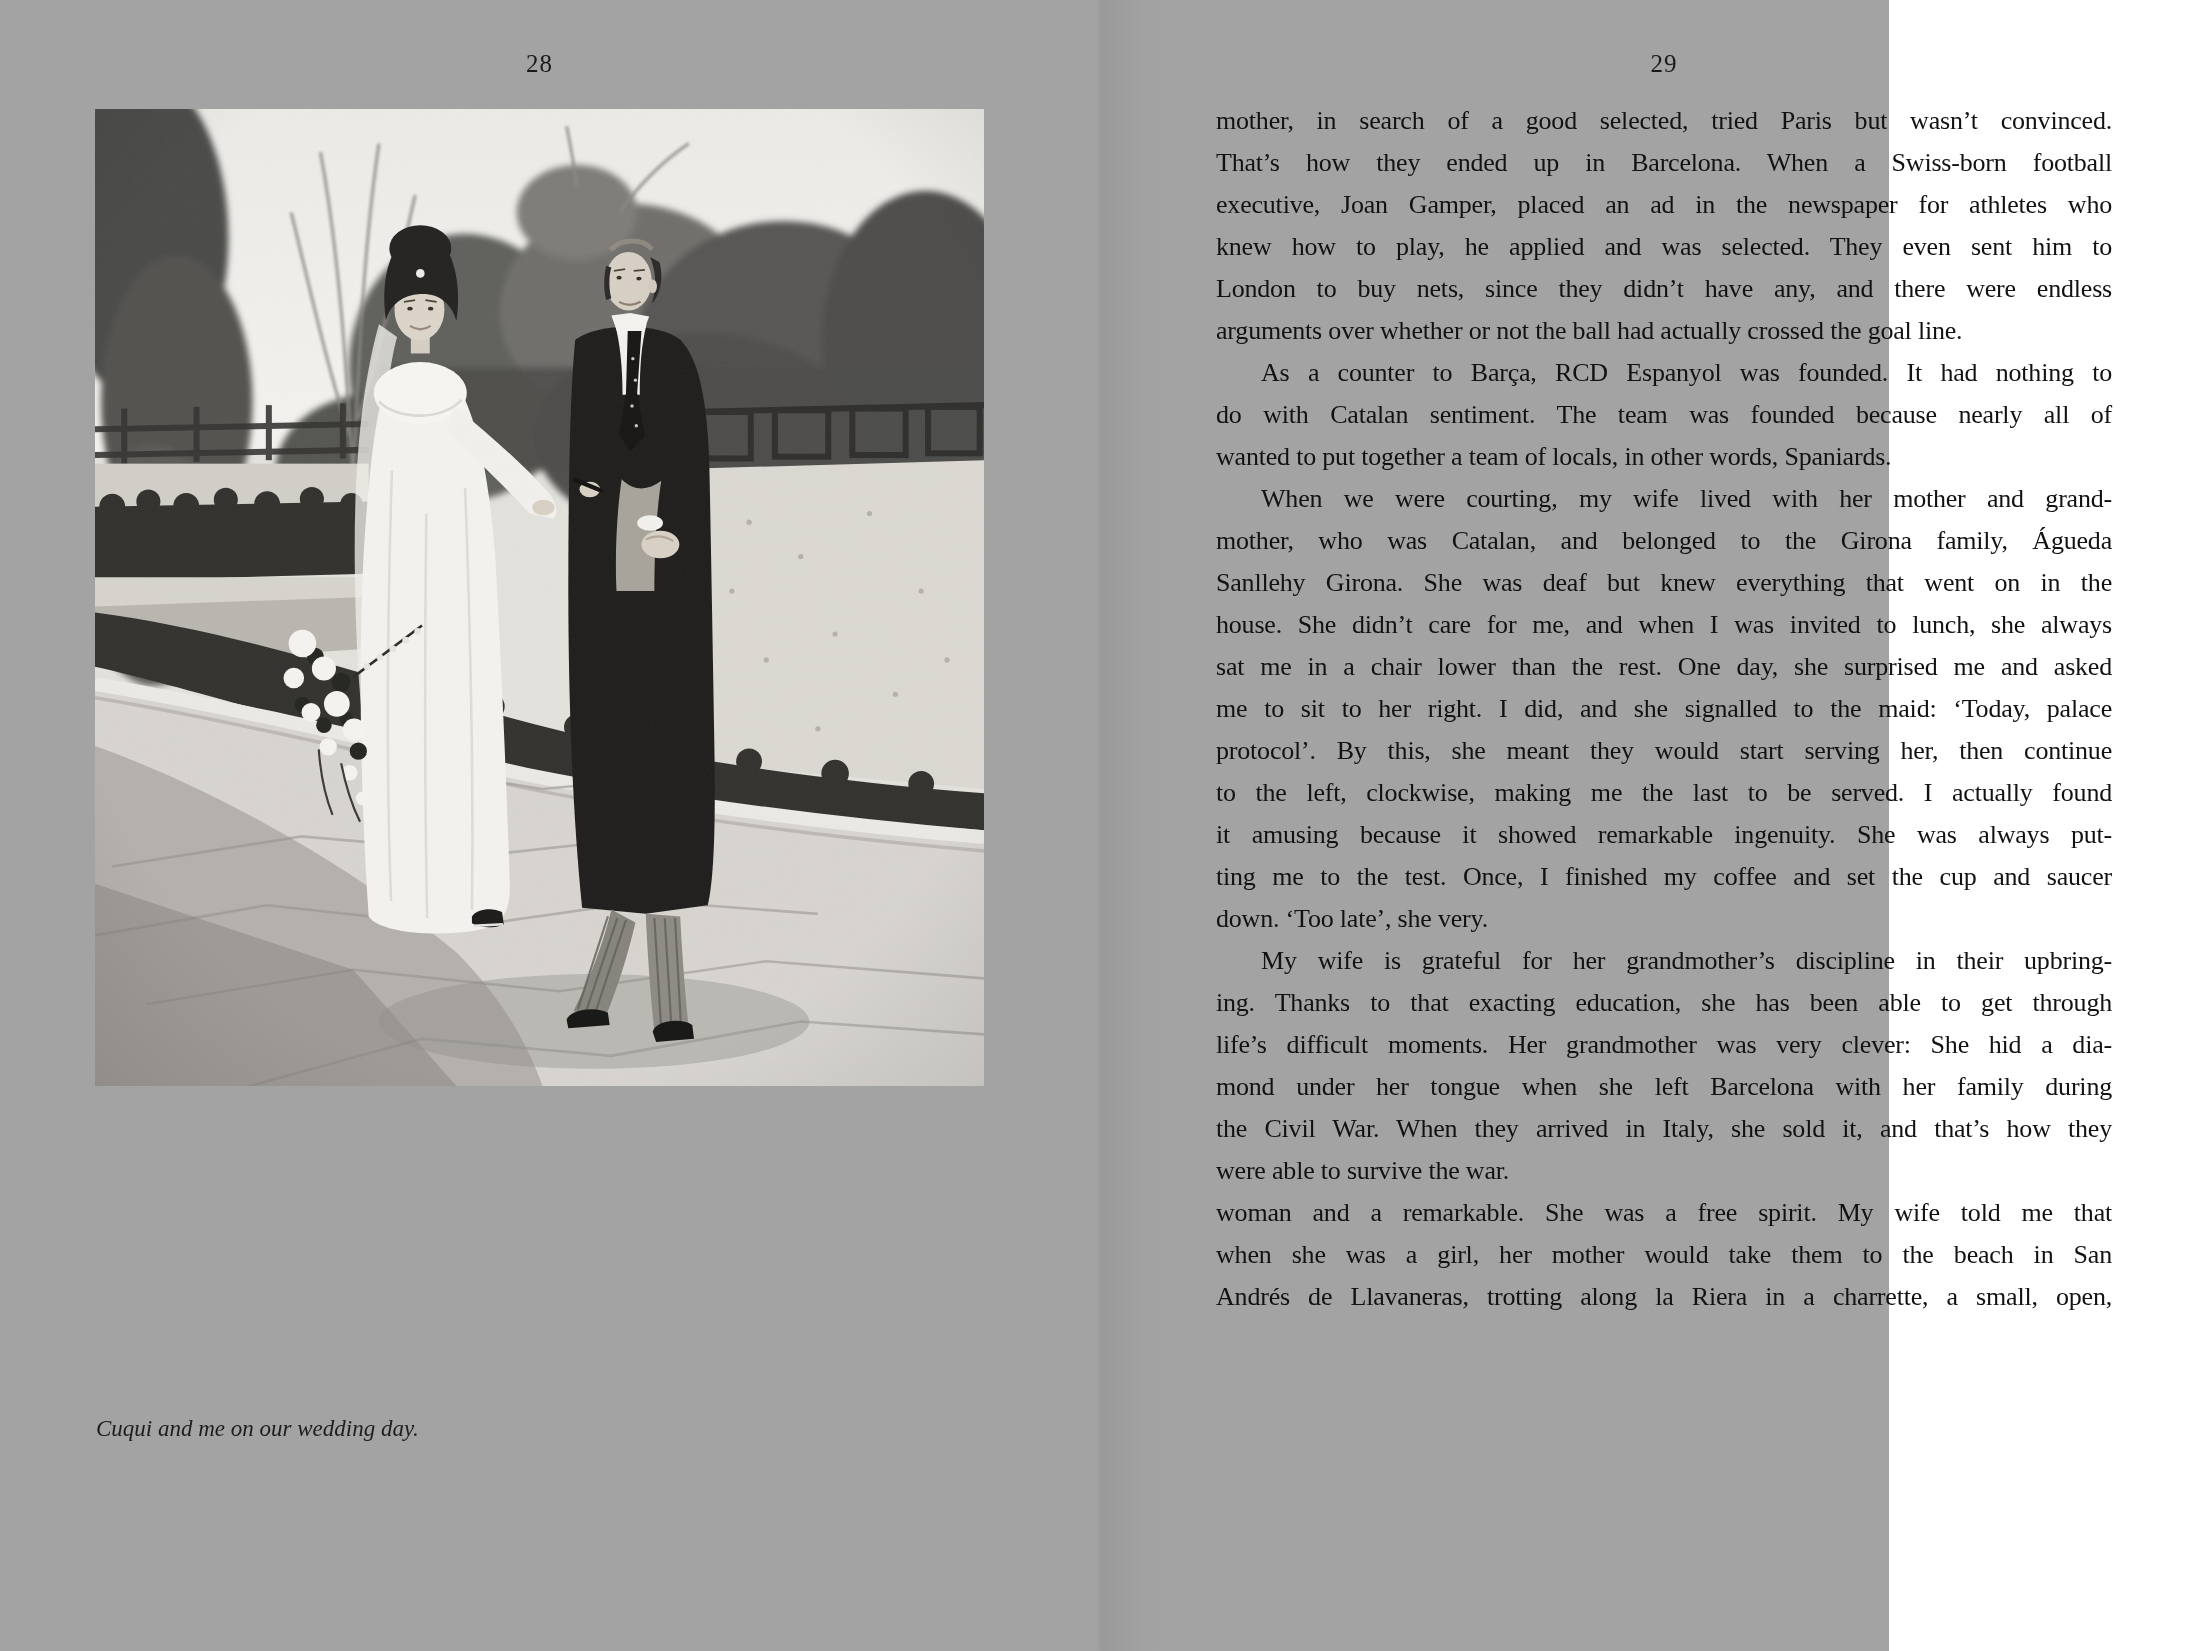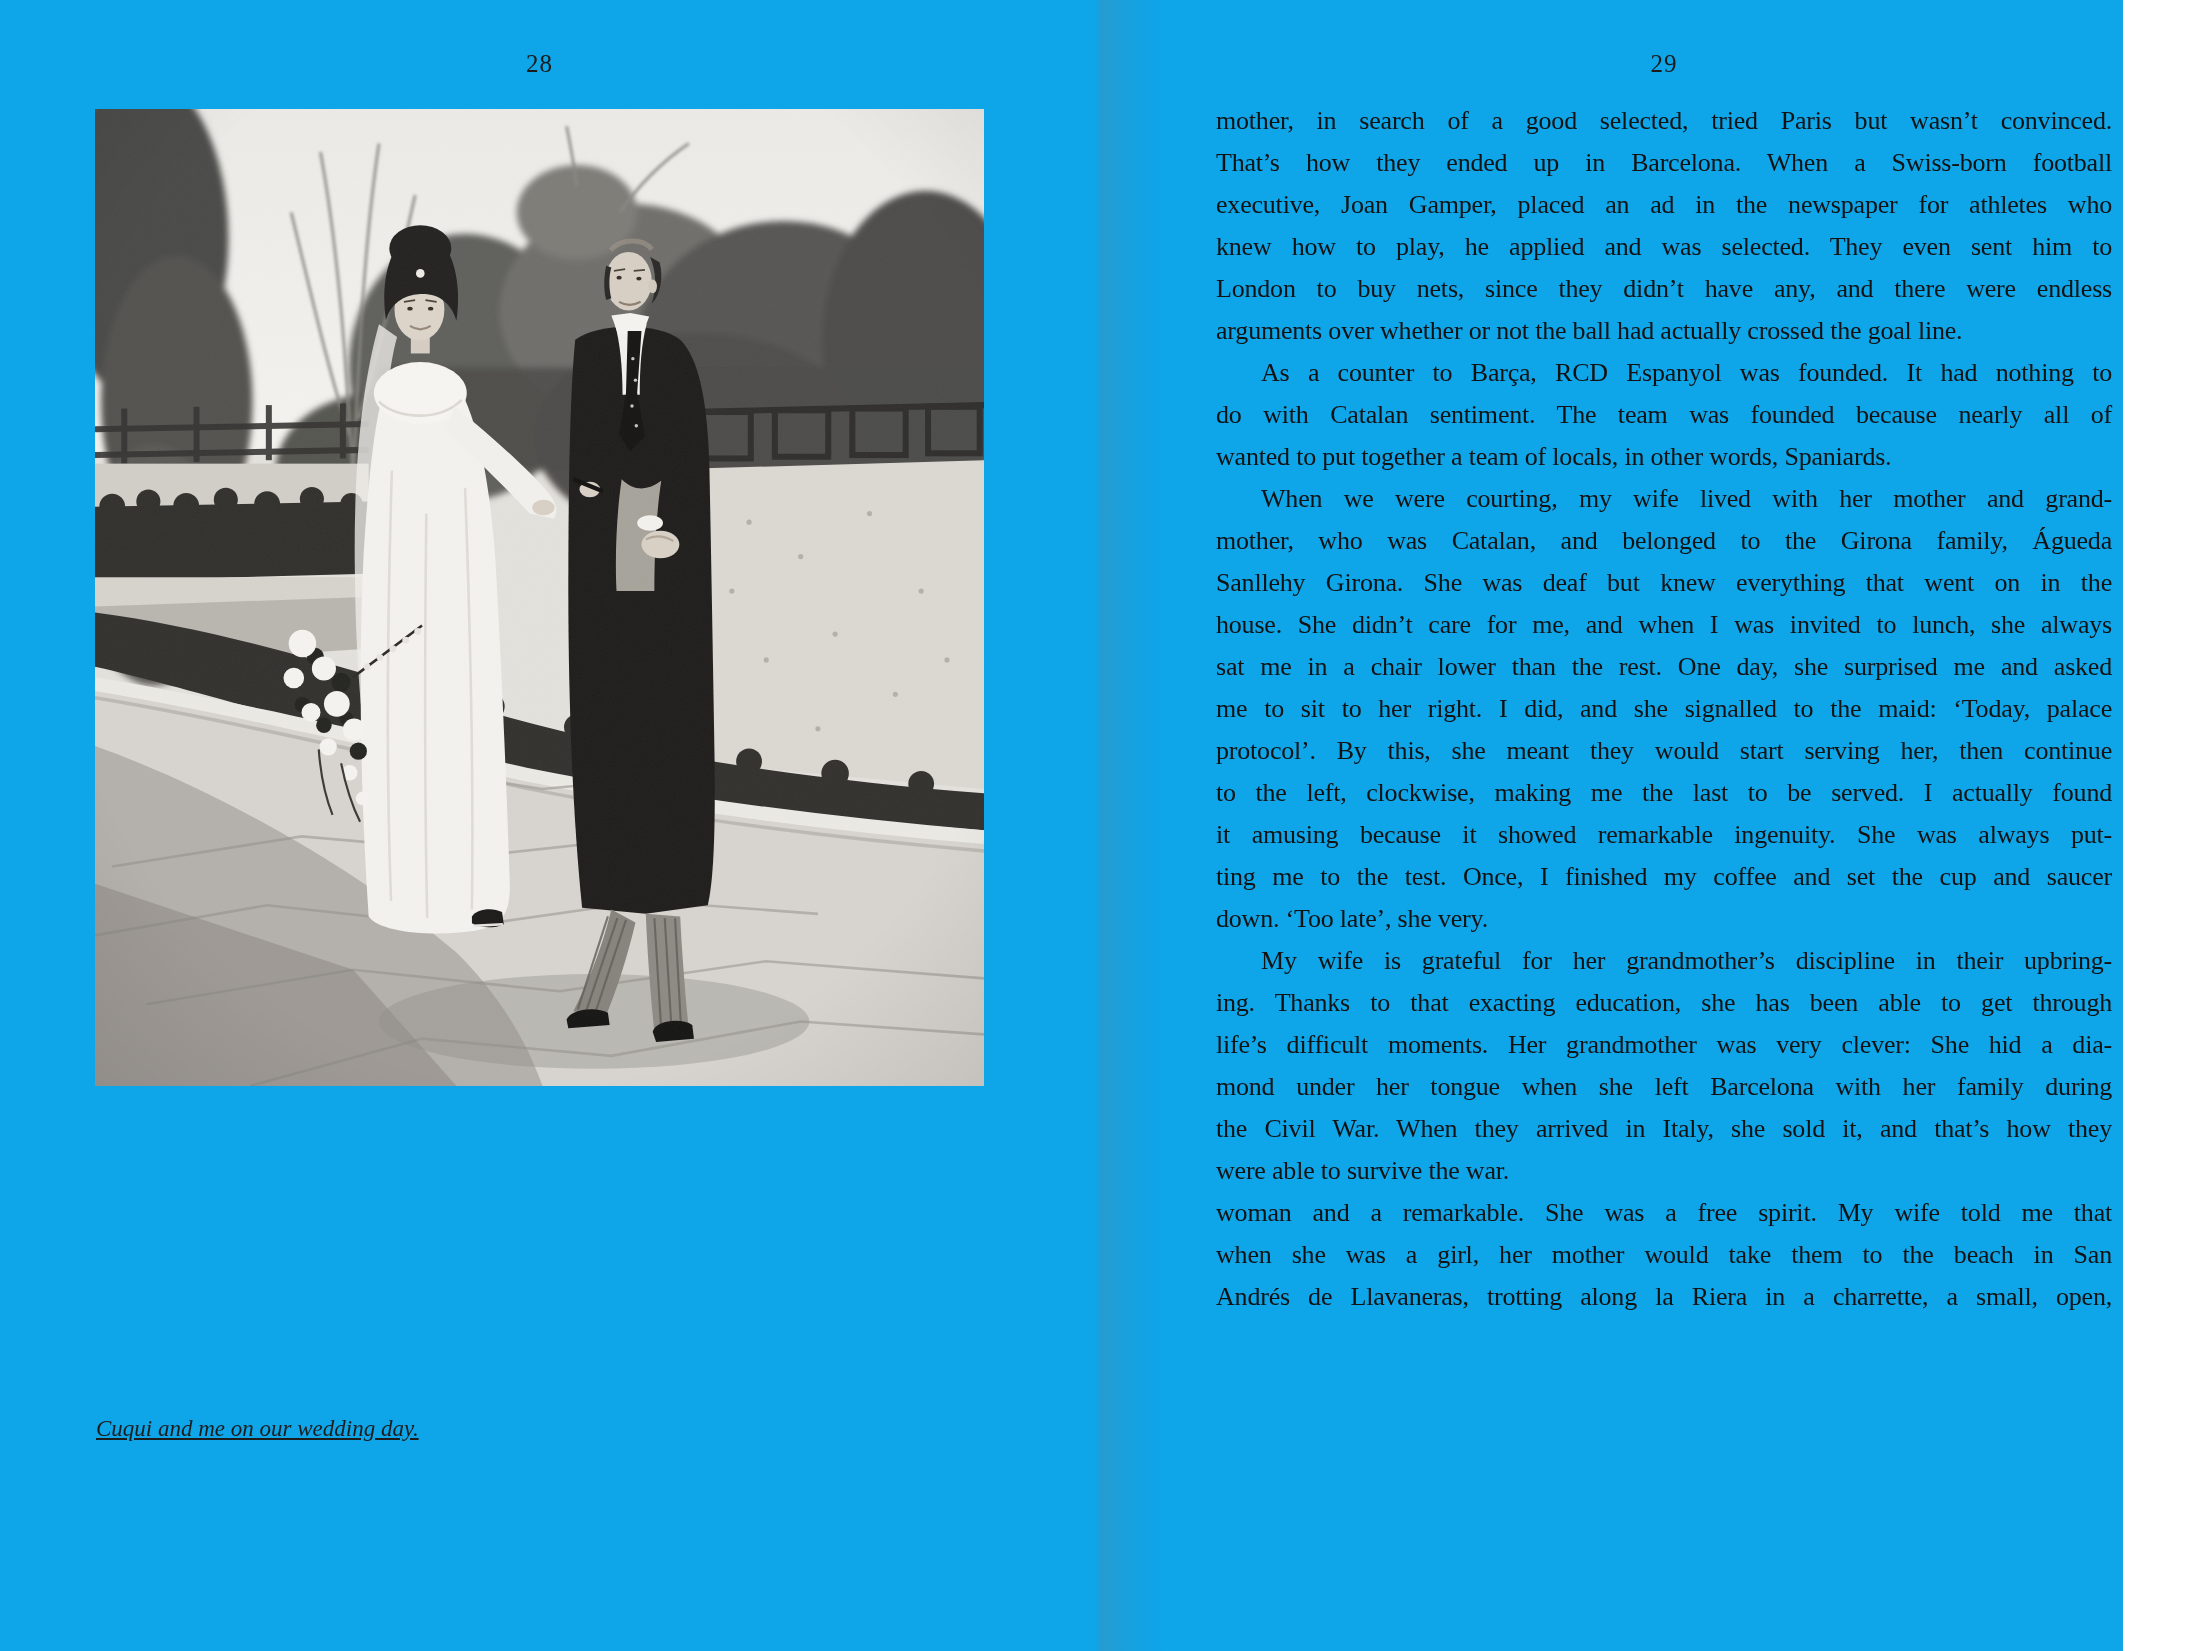--- a/index.html
+++ b/index.html
@@ -1,28 +1,28 @@
 <!DOCTYPE html>
 <html style="font-size:13.8px"><head>
 <meta charset="utf-8">
 <style>
   html,body{margin:0;padding:0;background:#ffffff;}
   body{width:2203px;height:1652px;position:relative;font-family:"Liberation Serif",serif;color:#141414;overflow:hidden;}
-  .spread{position:absolute;left:0;top:0;width:2123px;height:1652px;background:#0ea5e9;}
+  .spread{position:absolute;left:0;top:0;width:1889px;height:1652px;background:#a3a3a3;}
   .page{position:absolute;top:0;height:1652px;background:transparent;}
   .page-left{left:0;width:1102px;}
   .page-right{left:1102px;width:1100px;}
   .gutter{position:absolute;left:1096px;top:0;width:69px;height:1652px;pointer-events:none;
     background:linear-gradient(to right,rgba(120,120,120,0) 0%,rgba(120,120,120,0.22) 9%,rgba(120,120,120,0.12) 38%,rgba(120,120,120,0.04) 70%,rgba(120,120,120,0) 100%);}
   .page-number{position:absolute;top:49px;font-size:25px;line-height:29px;letter-spacing:0.9px;color:#1b1b1b;text-align:center;}
   .pn-left{left:95px;width:889px;}
   .pn-right{left:114px;width:896px;}
   .photo-frame{position:absolute;left:95px;top:109px;width:889px;height:977px;overflow:hidden;background:#e9e7e3;}
   .photo-frame svg{display:block;width:100%;height:100%;}
-  .caption{position:absolute;left:96px;top:1414px;width:774px;font-style:italic;font-size:23px;line-height:29px;color:#1d1d1d;text-decoration:underline;}
+  .caption{position:absolute;left:96px;top:1414px;width:774px;font-style:italic;font-size:23px;line-height:29px;color:#1d1d1d;}
   .text-block{position:absolute;left:114px;top:100px;width:896px;font-size:26px;line-height:42px;letter-spacing:-0.2px;color:#121212;}
   .line{text-align:justify;text-align-last:justify;}
   .line.para-end{text-align-last:left;}
   .line.indent{text-indent:45px;}
 </style>
 </head>
 <body>
 
 <div class="spread">
 

